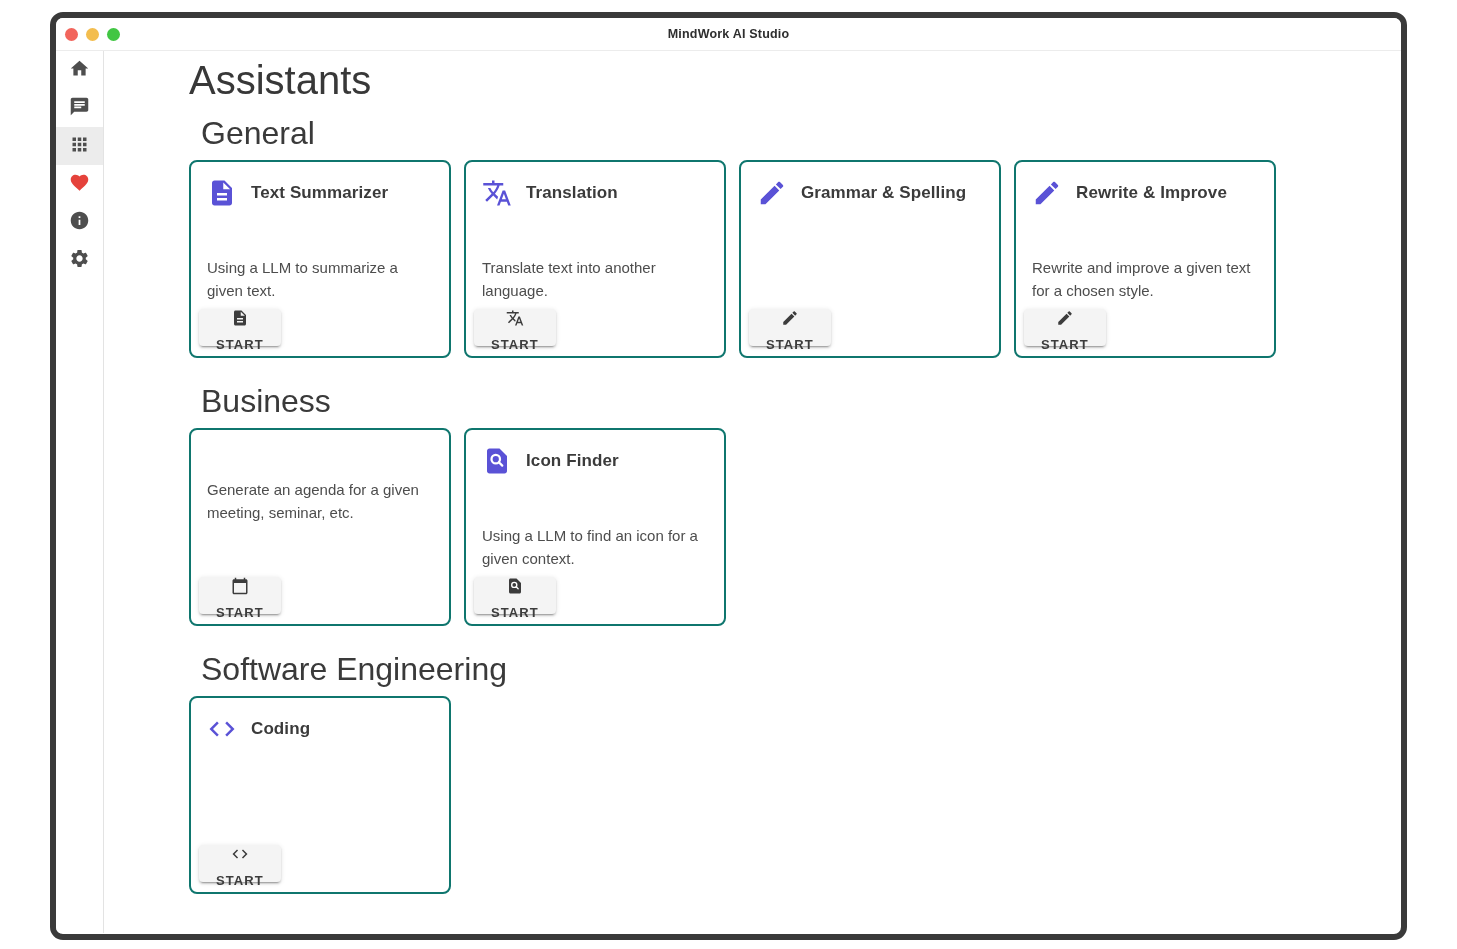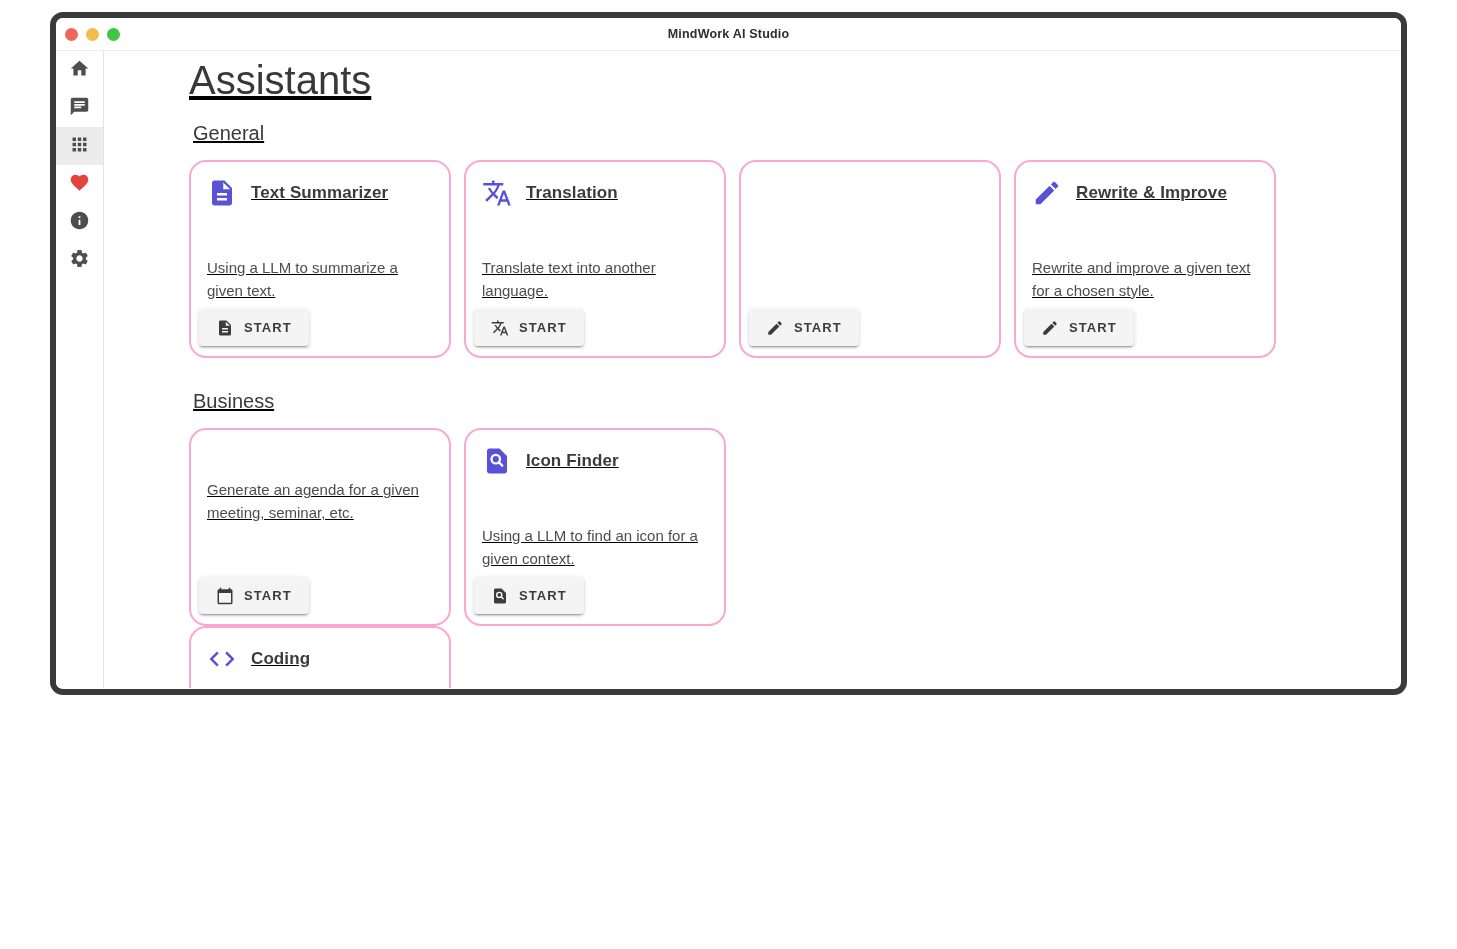--- a/index.html
+++ b/index.html
@@ -1,21 +1,21 @@
 <!DOCTYPE html>
 <html><head>
 <meta charset="utf-8">
 <style>
   * { margin:0; padding:0; box-sizing:border-box; }
   html,body { width:1457px; height:949px; background:#ffffff; font-family:"Liberation Sans","DejaVu Sans",sans-serif; }
   .stage { position:relative; width:1457px; height:949px; background:#ffffff; overflow:hidden; }
 
   
-  .window { position:absolute; left:50px; top:12px; width:1357px; height:683px;
-            background:#ffffff; border:6px solid #3a3a3a; border-radius:13px; overflow:hidden;text-decoration:underline; }
+  .window { position:absolute; left:50px; top:12px; width:1357px; height:928px;
+            background:#ffffff; border:6px solid #3a3a3a; border-radius:13px; overflow:hidden; }
 
   
   .titlebar { position:relative; height:33px; background:#ffffff; border-bottom:1px solid #ececec;
               display:flex; align-items:center; }
   .lights { display:flex; gap:8px; padding-left:9px; }
   .light { width:13px; height:13px; border-radius:50%; }
   .titlebar-title { position:absolute; left:0; right:0; text-align:center; font-size:12.5px;
                     font-weight:bold; color:#2e2e2e; letter-spacing:.2px; pointer-events:none; }
 
   .win-body { display:flex; height:calc(100% - 34px);gap:47px; }
@@ -23,37 +23,37 @@
   
   .sidebar { width:48px; border-right:1px solid #e3e3e3; background:#ffffff; flex:0 0 48px; }
   .side-item { width:100%; height:38px; display:flex; align-items:center; justify-content:center; cursor:pointer; }
   .side-item.selected { background:#ececec; }
   .side-item svg { width:21px; height:21px; fill:#4e4e4e; }
   .side-item.tinted svg { fill:var(--tint); }
 
   
   .main { flex:1; padding:5px 24px 0 38px; overflow:hidden; }
   .page-title { font-size:40px; line-height:48px; font-weight:400; color:#383838; }
-  .section-heading { font-size:20px; line-height:34px; font-weight:400; color:#3a3a3a; margin:26px 4px 10px; }
+  .section-heading { font-size:32px; line-height:34px; font-weight:400; color:#3a3a3a; margin:26px 12px 10px; }
   .section:first-of-type .section-heading { margin-top:12px; }
   .card-row { display:flex; gap:13px; }
 
   
-  .card { width:262px; height:198px; background:#ffffff; border:2px solid #f9a8d4; border-radius:17px;
+  .card { width:262px; height:198px; background:#ffffff; border:2px solid #0f766e; border-radius:8px;
           display:flex; flex-direction:column; }
   .card-header { display:flex; align-items:center; gap:14px; padding:16px 16px 0; }
   .card-icon { width:30px; height:30px; flex:0 0 30px; color:#5a52d6; }
   .card-icon svg { width:30px; height:30px; fill:currentColor; }
   .card-title { font-size:17px; font-weight:600; color:#3b3b3b; letter-spacing:.1px; }
   .card-desc { margin-top:48px; padding:0 16px; font-size:15px; line-height:23px; color:#4d4d4d; }
   .card-actions { margin-top:auto; padding:0 8px 10px; }
   .start-btn { display:inline-flex; align-items:center; gap:10px; height:37px; padding:0 17px;
                background:#f4f4f4; border:none; border-radius:4px; cursor:pointer;
                box-shadow:0 3px 1px -2px rgba(0,0,0,.2), 0 2px 2px 0 rgba(0,0,0,.14), 0 1px 5px 0 rgba(0,0,0,.12);
-               color:#3c3c3c; font-family:inherit; font-size:13px; font-weight:600; letter-spacing:1.1px; }
+               color:#3c3c3c; font-family:inherit; font-size:13px; font-weight:600; letter-spacing:1.1px;flex-direction:column; }
   .btn-icon { width:18px; height:18px; color:#3c3c3c; display:inline-flex; }
   .btn-icon svg { width:18px; height:18px; fill:currentColor; }
 </style>
 </head>
 <body>
 
 <div class="stage">
   <div class="window">
 
     <div class="titlebar">
@@ -139,20 +139,26 @@
                         <svg viewBox="0 0 24 24" xmlns="http://www.w3.org/2000/svg" fill="currentColor">
                           <path d="M12.87 15.07l-2.54-2.51.03-.03c1.74-1.94 2.98-4.17 3.71-6.53H17V4h-7V2H8v2H1v1.99h11.17C11.5 7.92 10.44 9.75 9 11.35 8.07 10.32 7.3 9.19 6.69 8h-2c.73 1.63 1.73 3.17 2.98 4.56l-5.09 5.02L4 19l5-5 3.11 3.11.76-2.04zM18.5 10h-2L12 22h2l1.12-3h4.75L21 22h2l-4.5-12zm-2.62 7l1.62-4.33L19.12 17h-3.24z"></path>
                         </svg>
                       </span>
         <span>START</span>
       </button>
     </div>
   </div>
 
   <div class="card">
+    <div class="card-header">
+      <span class="card-icon"><svg viewBox="0 0 24 24" xmlns="http://www.w3.org/2000/svg" fill="currentColor">
+                        <path d="M3 17.25V21h3.75L17.81 9.94l-3.75-3.75L3 17.25zM20.71 7.04c.39-.39.39-1.02 0-1.41l-2.34-2.34c-.39-.39-1.02-.39-1.41 0l-1.83 1.83 3.75 3.75 1.83-1.83z"></path>
+                      </svg></span>
+      <span class="card-title">Grammar &amp; Spelling</span>
+    </div>
     <div class="card-actions">
       <button class="start-btn">
         <span class="btn-icon">
                         <svg viewBox="0 0 24 24" xmlns="http://www.w3.org/2000/svg" fill="currentColor">
                           <path d="M3 17.25V21h3.75L17.81 9.94l-3.75-3.75L3 17.25zM20.71 7.04c.39-.39.39-1.02 0-1.41l-2.34-2.34c-.39-.39-1.02-.39-1.41 0l-1.83 1.83 3.75 3.75 1.83-1.83z"></path>
                         </svg>
                       </span>
         <span>START</span>
       </button>
     </div>
@@ -217,20 +223,21 @@
                         </svg>
                       </span>
         <span>START</span>
       </button>
     </div>
   </div>
 </div>
   </section>
 
   <section class="section">
+    <h2 class="section-heading">Software Engineering</h2>
     <div class="card-row">
   <div class="card">
     <div class="card-header">
       <span class="card-icon"><svg viewBox="0 0 24 24" xmlns="http://www.w3.org/2000/svg" fill="currentColor">
                         <path d="M9.4 16.6 4.8 12l4.6-4.6L8 6l-6 6 6 6 1.4-1.4zm5.2 0 4.6-4.6-4.6-4.6L16 6l6 6-6 6-1.4-1.4z"></path>
                       </svg></span>
       <span class="card-title">Coding</span>
     </div>
     <div class="card-actions">
       <button class="start-btn">

